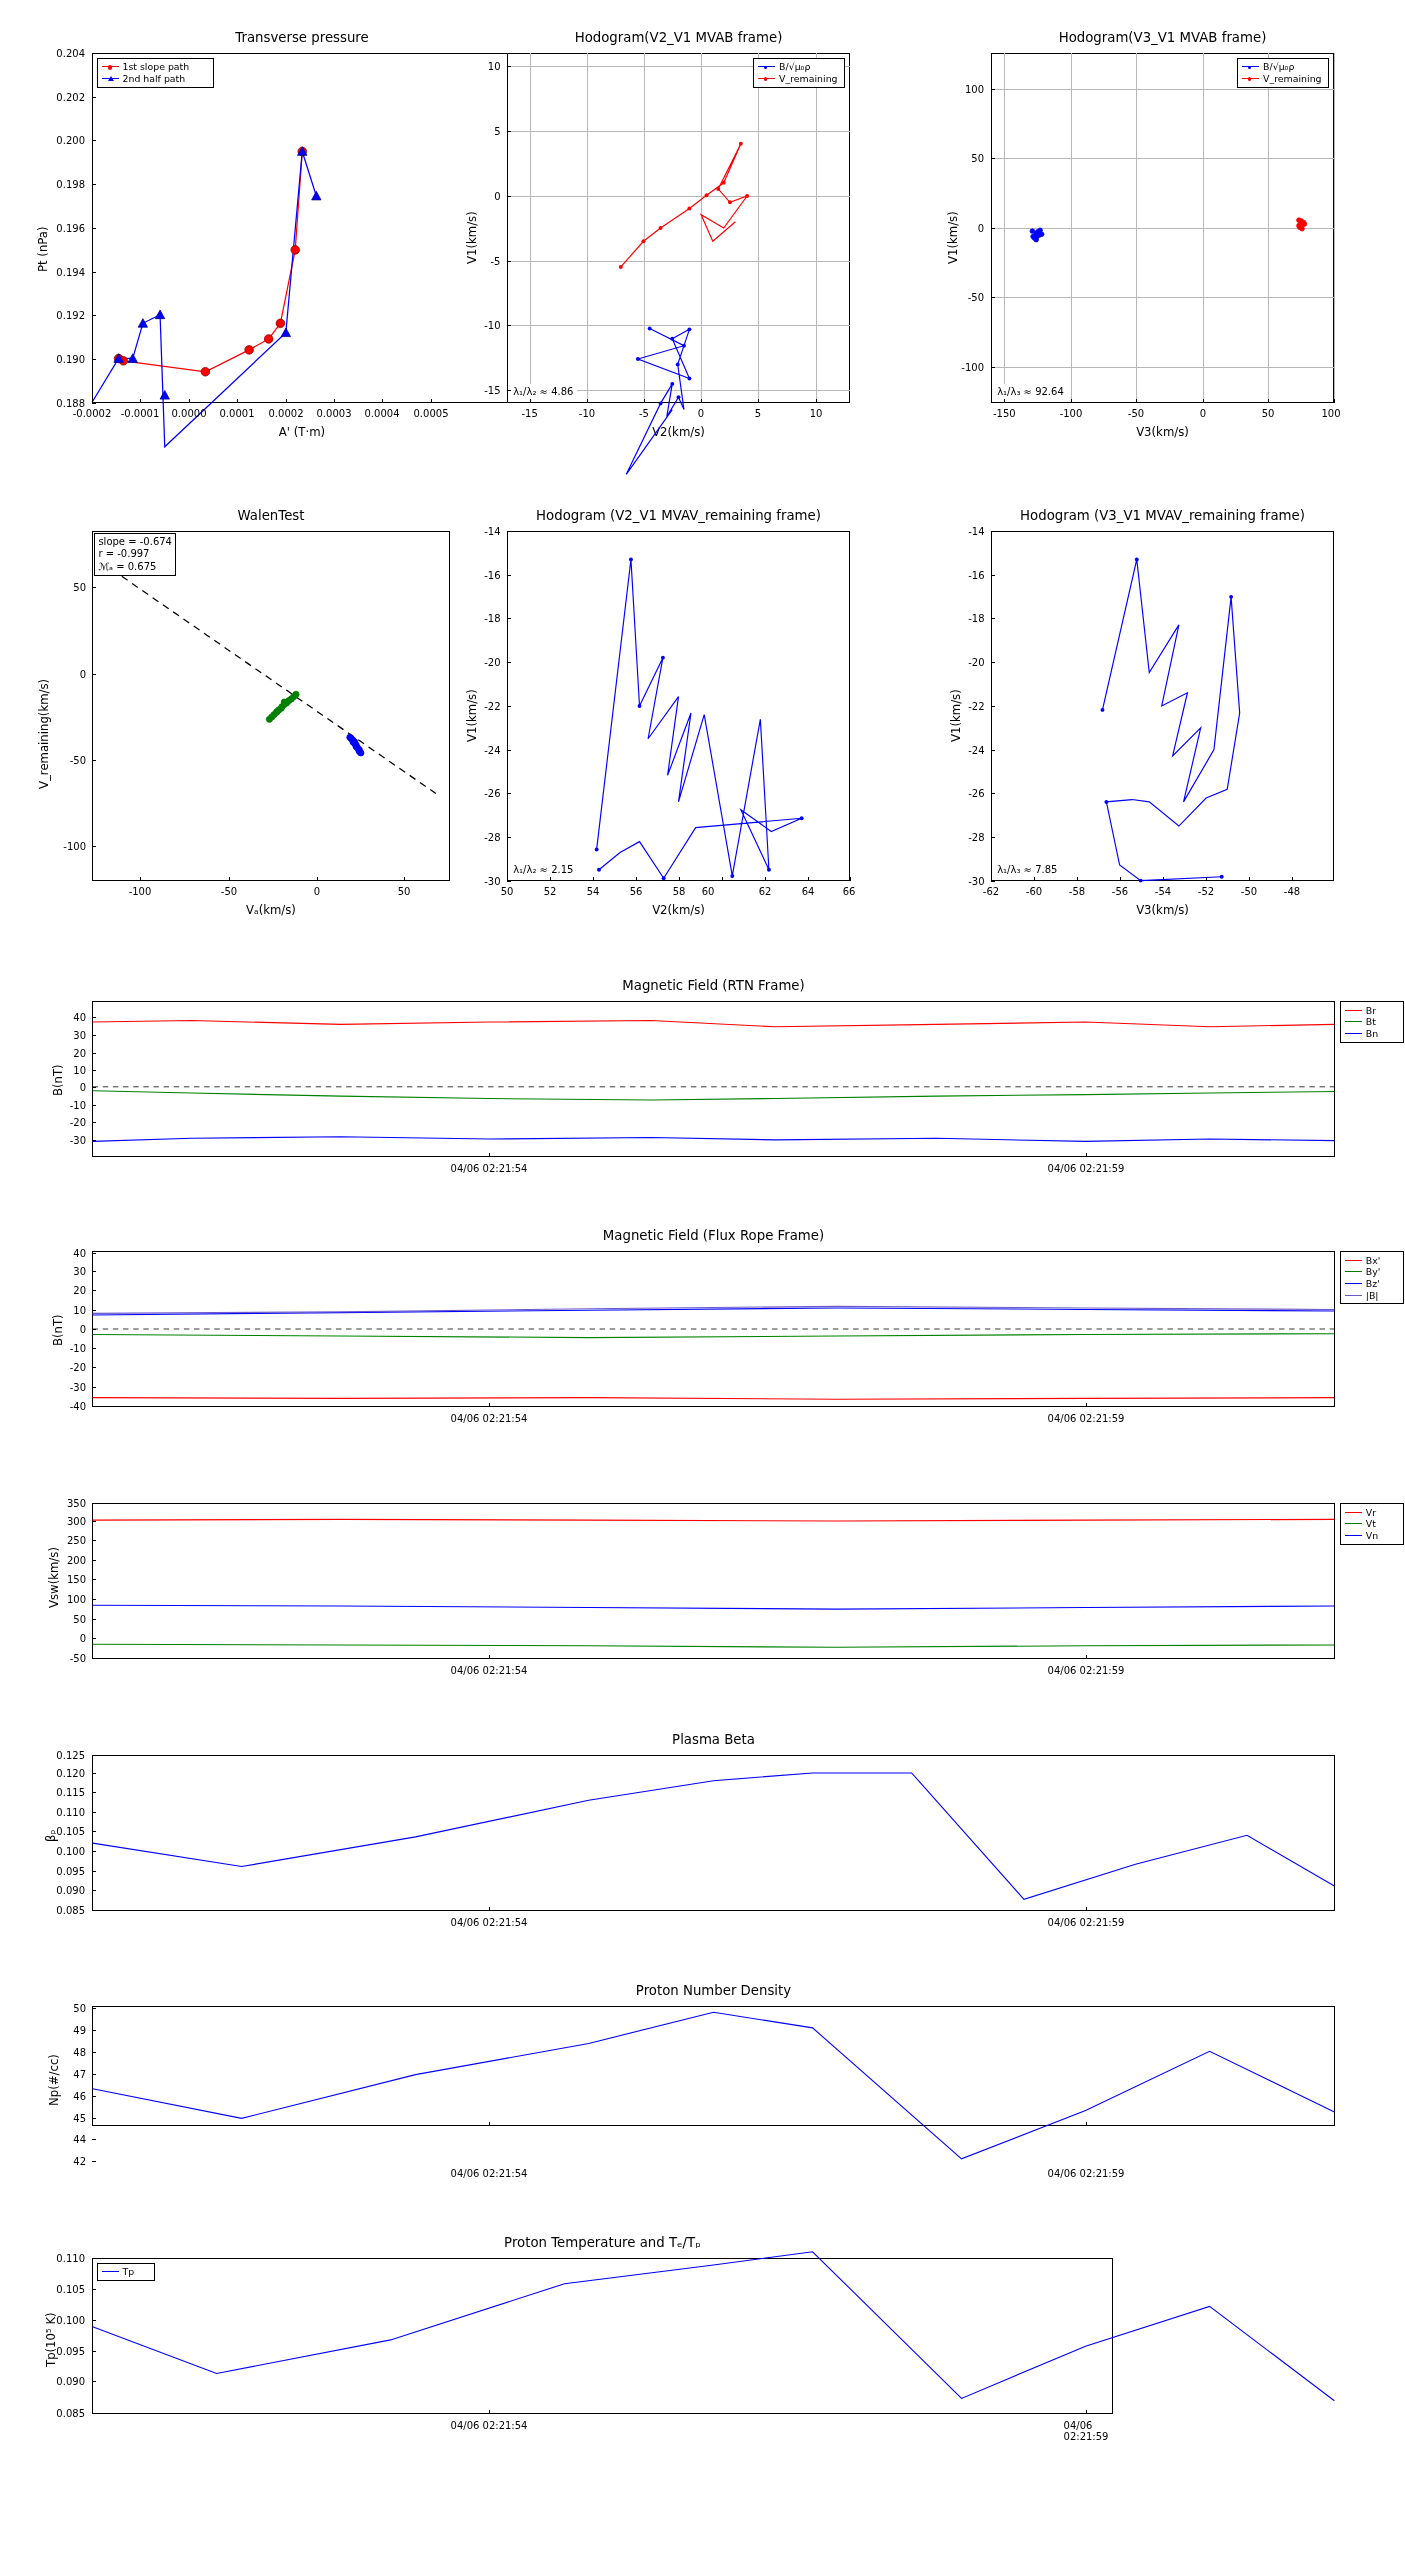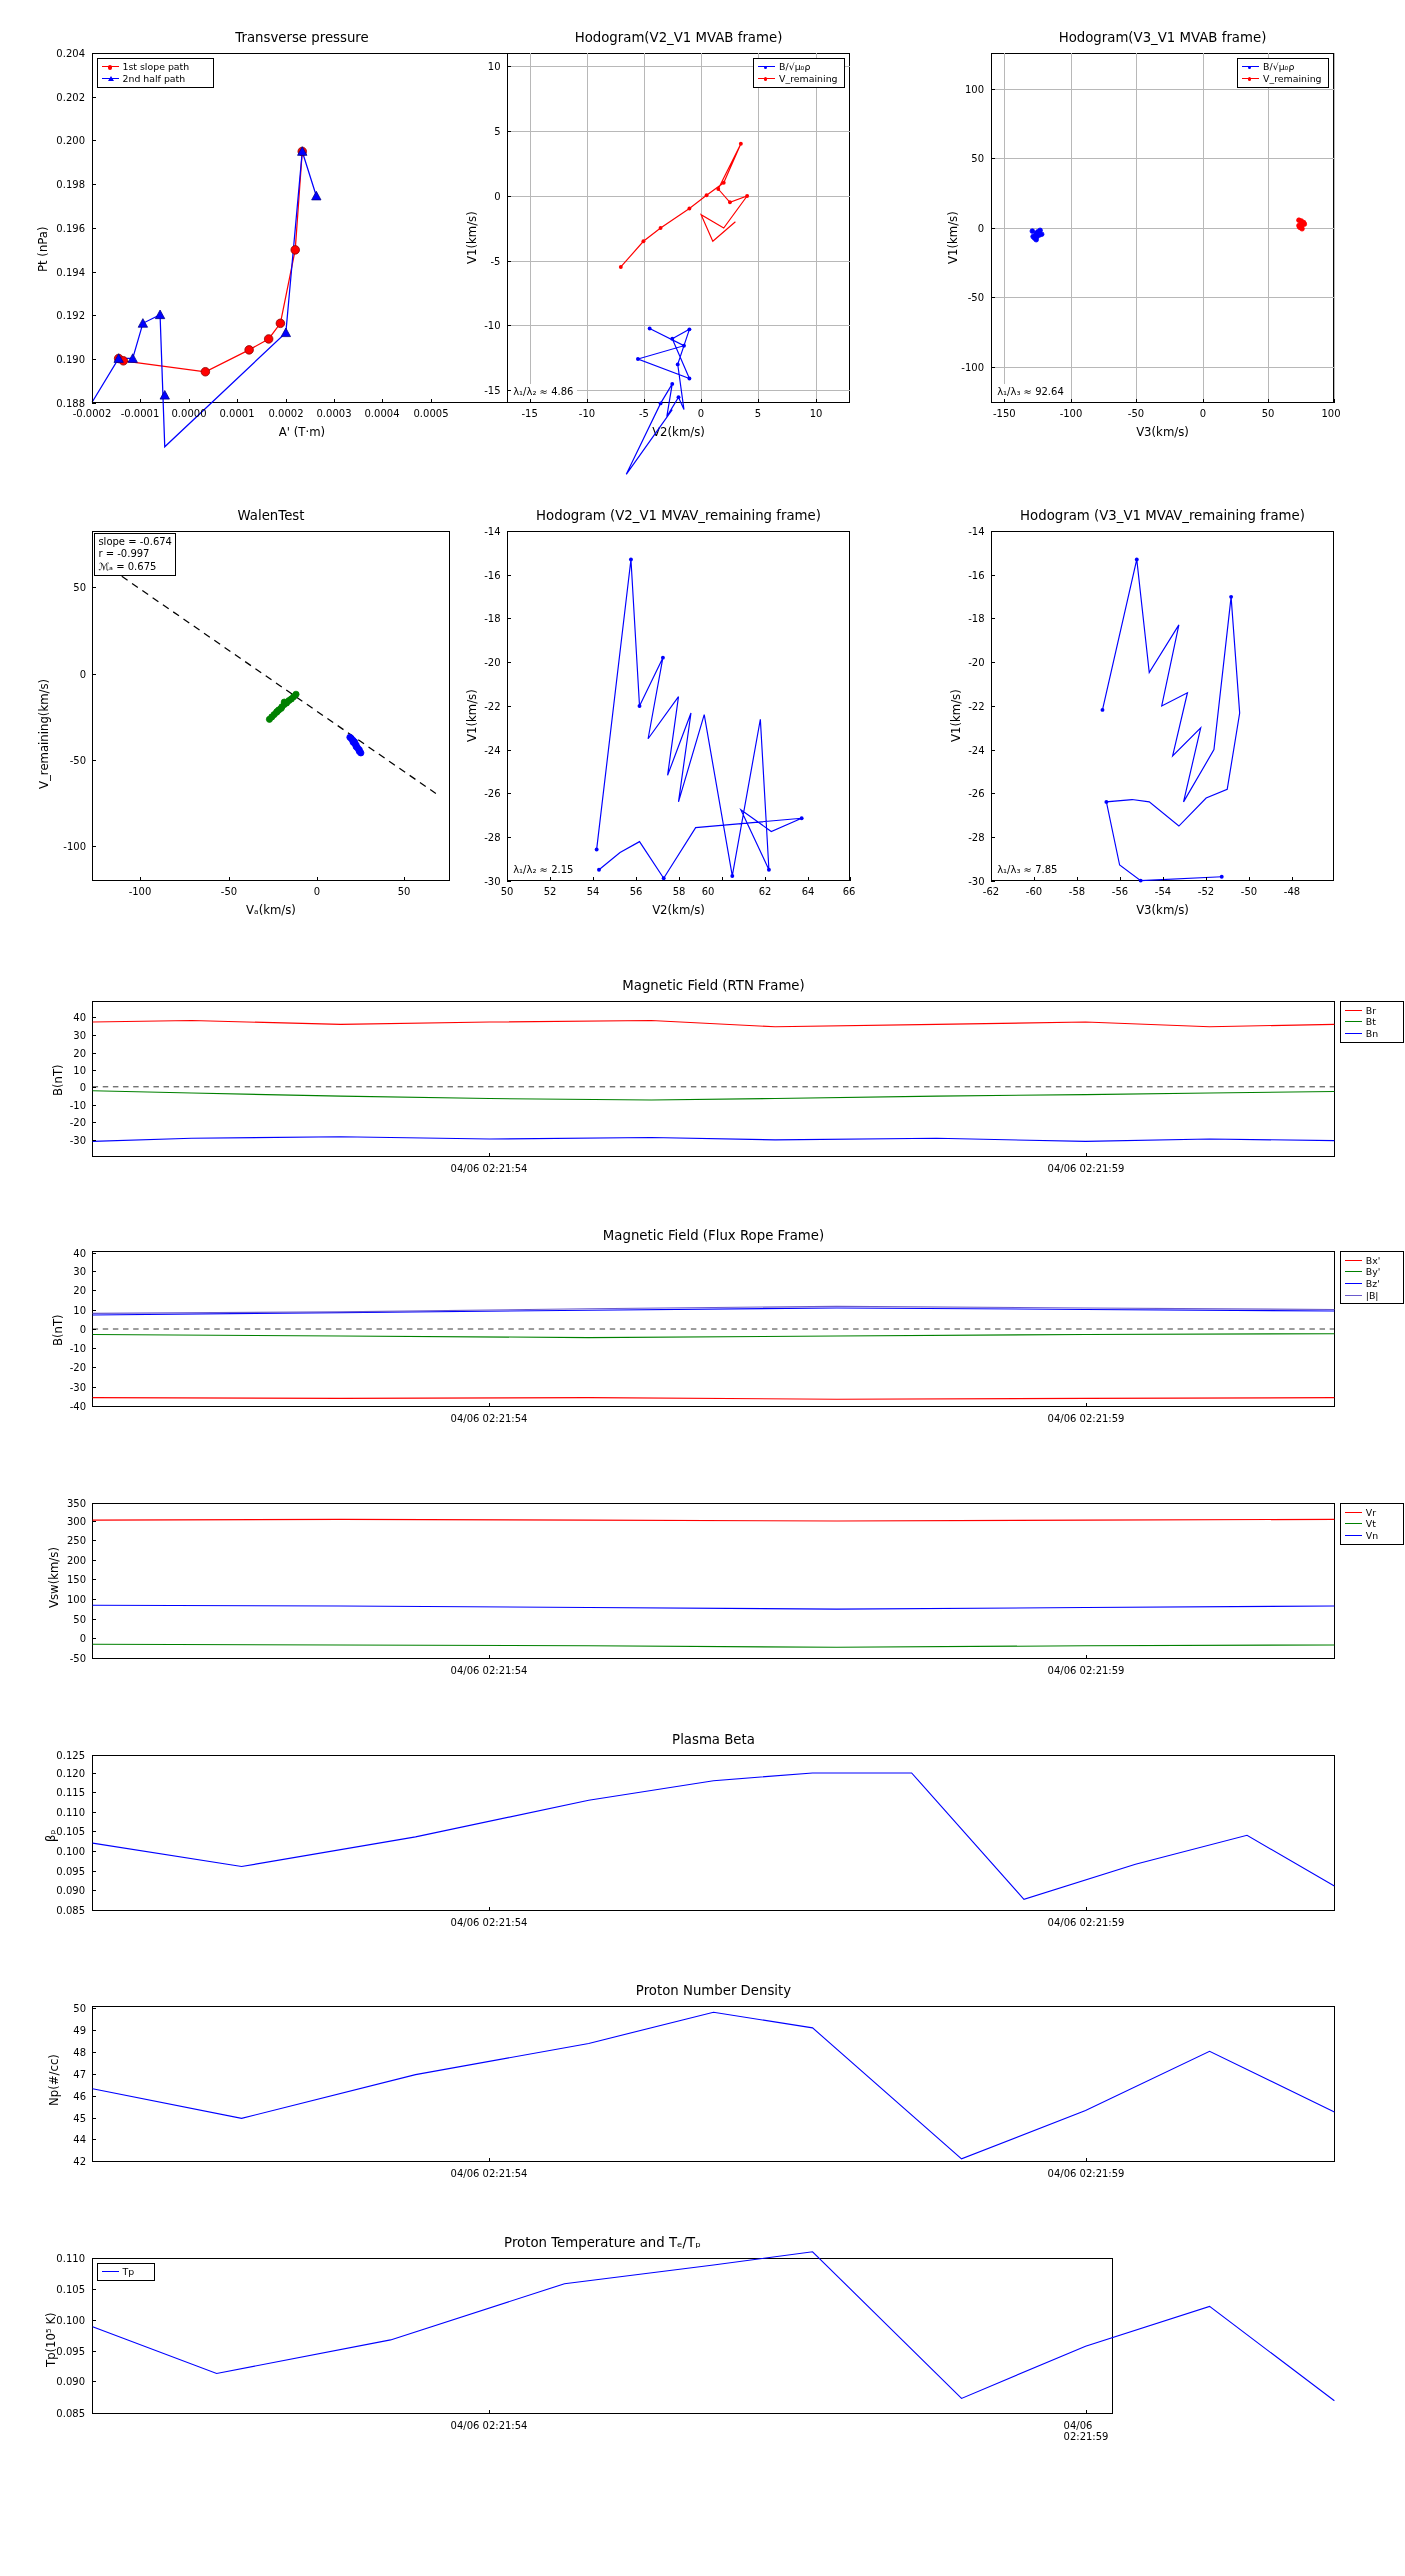--- a/index.html
+++ b/index.html
@@ -627,21 +627,21 @@
       <div class="ty" style="top:57px;"></div>
     <div class="ty" style="top:37px;"></div>
       <div class="ty" style="top:18px;"></div>
       <div class="ty" style="top:0px;"></div>
     <div class="ts" style="left:397px;top:162px;">04/06 02:21:54</div>
     <div class="ts" style="left:994px;top:162px;">04/06 02:21:59</div>
     <div class="tx" style="left:397px;"></div>
       <div class="tx" style="left:994px;"></div>
   </div>
 
-  <div class="panel" style="left:92px;top:2006px;width:1243px;height:156px;">
+  <div class="panel" style="left:92px;top:2006px;width:1243px;height:120px;">
     <div class="frame"></div>
     <div class="ptitle">Proton Number Density</div>
     <div class="ylab" style="left:-45px;top:100px;">Np(#/cc)</div>
     <svg width="1243" height="156" viewBox="0 0 1592 200">
       <polyline points="0,106 191,144 414,88 636,48 796,8 923,28 1114,196 1273,134 1432,58 1592,136" fill="none" stroke="#0000ff" stroke-width="1.4"></polyline>
     </svg>
     <div class="ticky" style="left:-39px;width:33px;top:155px;">42</div>
     <div class="ticky" style="left:-39px;width:33px;top:133px;">44</div>
     <div class="ticky" style="left:-39px;width:33px;top:112px;">45</div>
     <div class="ticky" style="left:-39px;width:33px;top:90px;">46</div>

